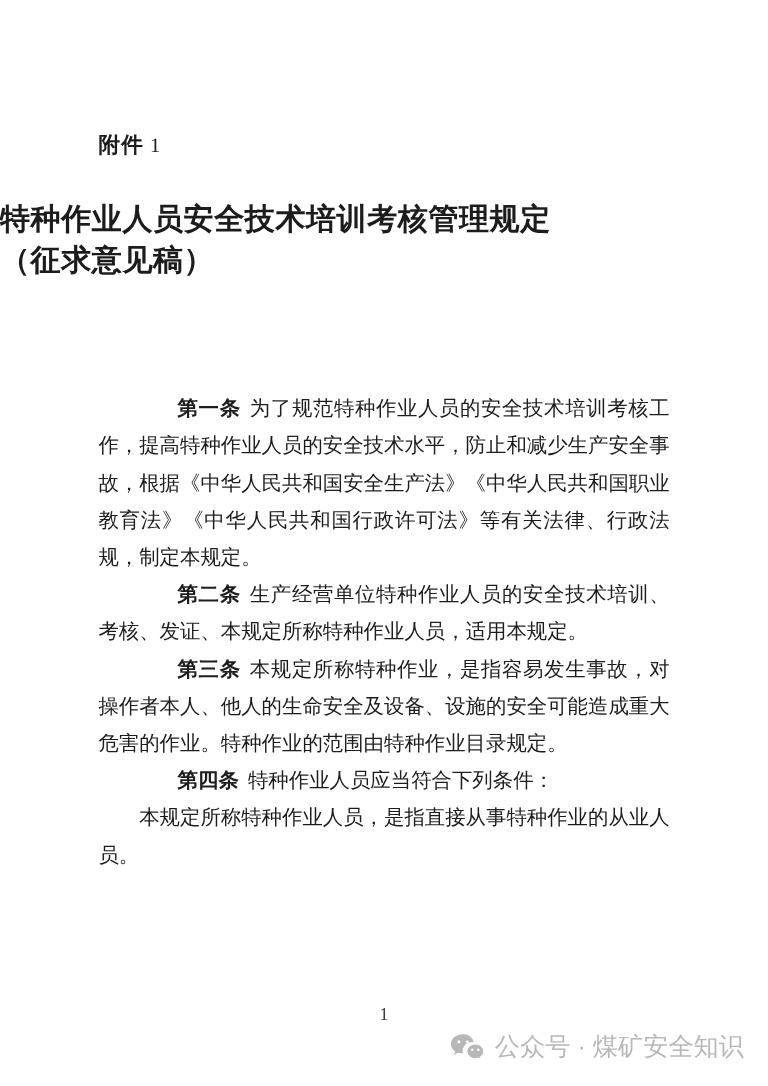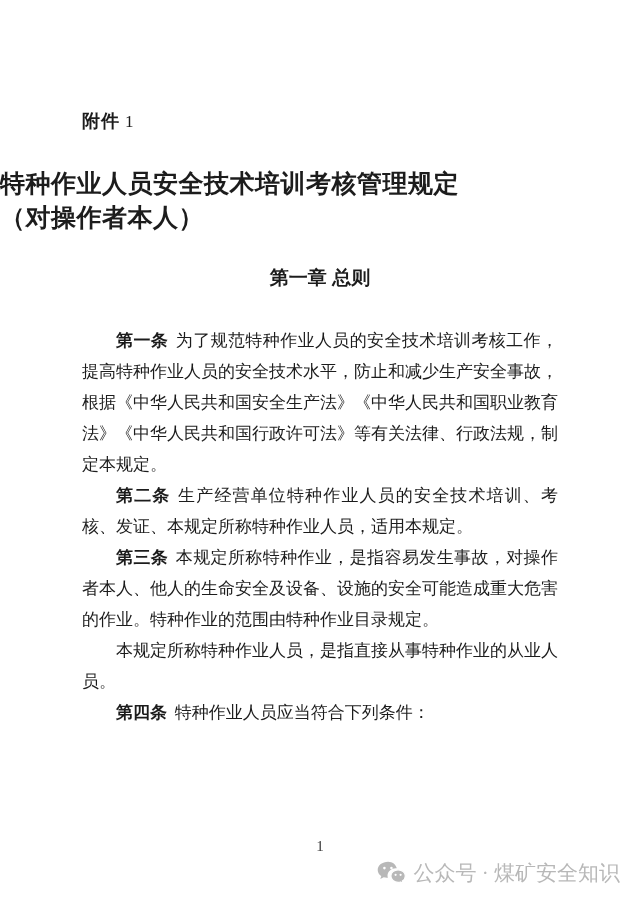--- a/index.html
+++ b/index.html
@@ -72,39 +72,40 @@
     text-justify: inter-character;
   }
   .doc-body p {
     margin: 0;
     text-indent: 2em;
   }
   .article-label {
     font-family: "Liberation Sans", sans-serif;
     font-weight: 700;
     margin-right: 0.45em;
+    margin-left: 32px;
   }
   .page-number {
     position: absolute;
     left: 0;
     top: 836px;
     width: 640px;
     text-align: center;
     font-size: 15px;
     line-height: 20px;
     color: #3a3a3a;
   }
   .watermark {
     position: absolute;
     top: 859px;
     right: 20px;
     display: flex;
     align-items: center;
     gap: 8px;
-    font-family: Liberation Serif, serif;
+    font-family: Liberation Sans, sans-serif;
     font-size: 21px;
     line-height: 28px;
     color: #b8b8b8;
     white-space: nowrap;
   }
   .wm-icon {
     width: 29px;
     height: 25px;
     display: block;
     flex: 0 0 auto;
@@ -114,36 +115,35 @@
 <body style="background: rgb(255, 255, 255); color: rgb(28, 28, 28);">
 
 <div class="page">
 
   <div class="attachment">
     <span class="att-label">附件</span><span class="att-num">1</span>
   </div>
 
   <div class="doc-title">
     <div>特种作业人员安全技术培训考核管理规定</div>
-    <div>（对操作者本人）</div>
+    <div>（征求意见稿）</div>
   </div>
 
-  <div class="chapter-heading">第一章 总则</div>
 
   <div class="doc-body">
   <p><span class="article-label">第一条</span><span>为了规范特种作业人员的安全技术培训考核工作，提高特种作业人员的安全技术水平，防止和减少生产安全事故，根据《中华人民共和国安全生产法》《中华人民共和国职业教育法》《中华人民共和国行政许可法》等有关法律、行政法规，制定本规定。</span></p>
 
   <p><span class="article-label">第二条</span><span>生产经营单位特种作业人员的安全技术培训、考核、发证、本规定所称特种作业人员，适用本规定。</span></p>
 
 
   <p><span class="article-label">第三条</span><span>本规定所称特种作业，是指容易发生事故，对操作者本人、他人的生命安全及设备、设施的安全可能造成重大危害的作业。特种作业的范围由特种作业目录规定。</span></p>
 
+  <p><span class="article-label">第四条</span><span>特种作业人员应当符合下列条件：</span></p>
+
   <p><span>本规定所称特种作业人员，是指直接从事特种作业的从业人员。</span></p>
-
-  <p><span class="article-label">第四条</span><span>特种作业人员应当符合下列条件：</span></p>
 </div>
 
   <div class="page-number" style="color: rgb(58, 58, 58);">1</div>
 
   <div class="watermark" style="color: rgb(184, 184, 184);">
     <svg class="wm-icon" viewBox="0 0 29 25" xmlns="http://www.w3.org/2000/svg" aria-hidden="true">
       <path fill="#b8b8b8" d="M11.1 0.8C5.3 0.8 0.7 4.4 0.7 8.9c0 2.5 1.4 4.7 3.6 6.2l-1 3 3.4-1.8c1 0.3 2.1 0.5 3.3 0.5 0.3 0 0.6 0 0.9 0-0.2-0.7-0.4-1.4-0.4-2.1 0-4.1 3.8-7.4 8.4-7.4 0.3 0 0.6 0 0.9 0C18.9 3.6 15.4 0.8 11.1 0.8z"></path>
       <circle cx="7.4" cy="7.1" r="1.3" fill="#ffffff"></circle>
       <circle cx="14.4" cy="7.1" r="1.3" fill="#ffffff"></circle>
       <path fill="#b8b8b8" stroke="#ffffff" stroke-width="1.2" d="M28.3 15.1c0-3.5-3.2-6.3-7.2-6.3s-7.2 2.8-7.2 6.3 3.2 6.3 7.2 6.3c0.8 0 1.6-0.1 2.4-0.4l2.7 1.5-0.8-2.4c1.8-1.1 2.9-2.9 2.9-5z"></path>

